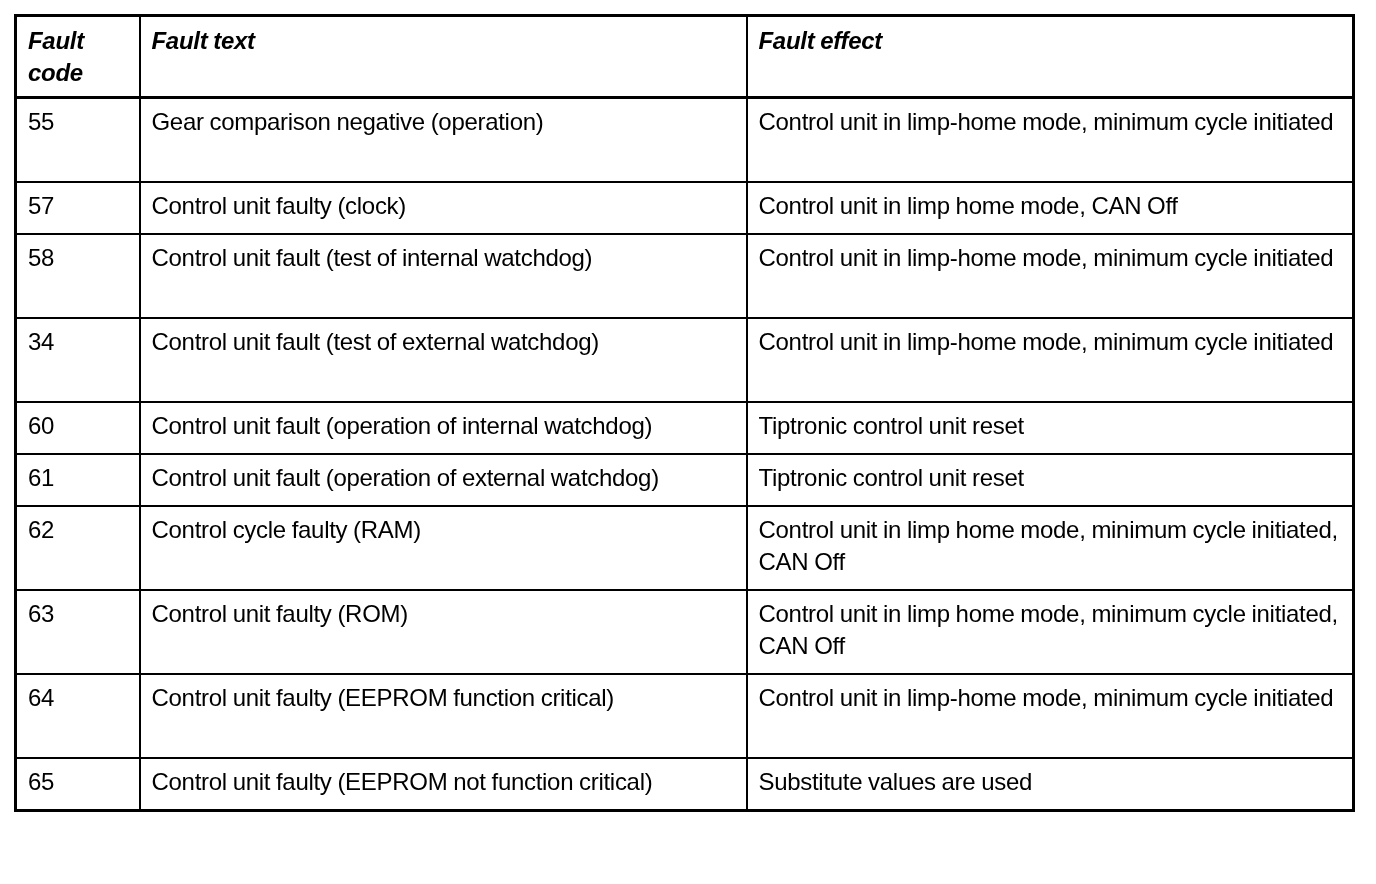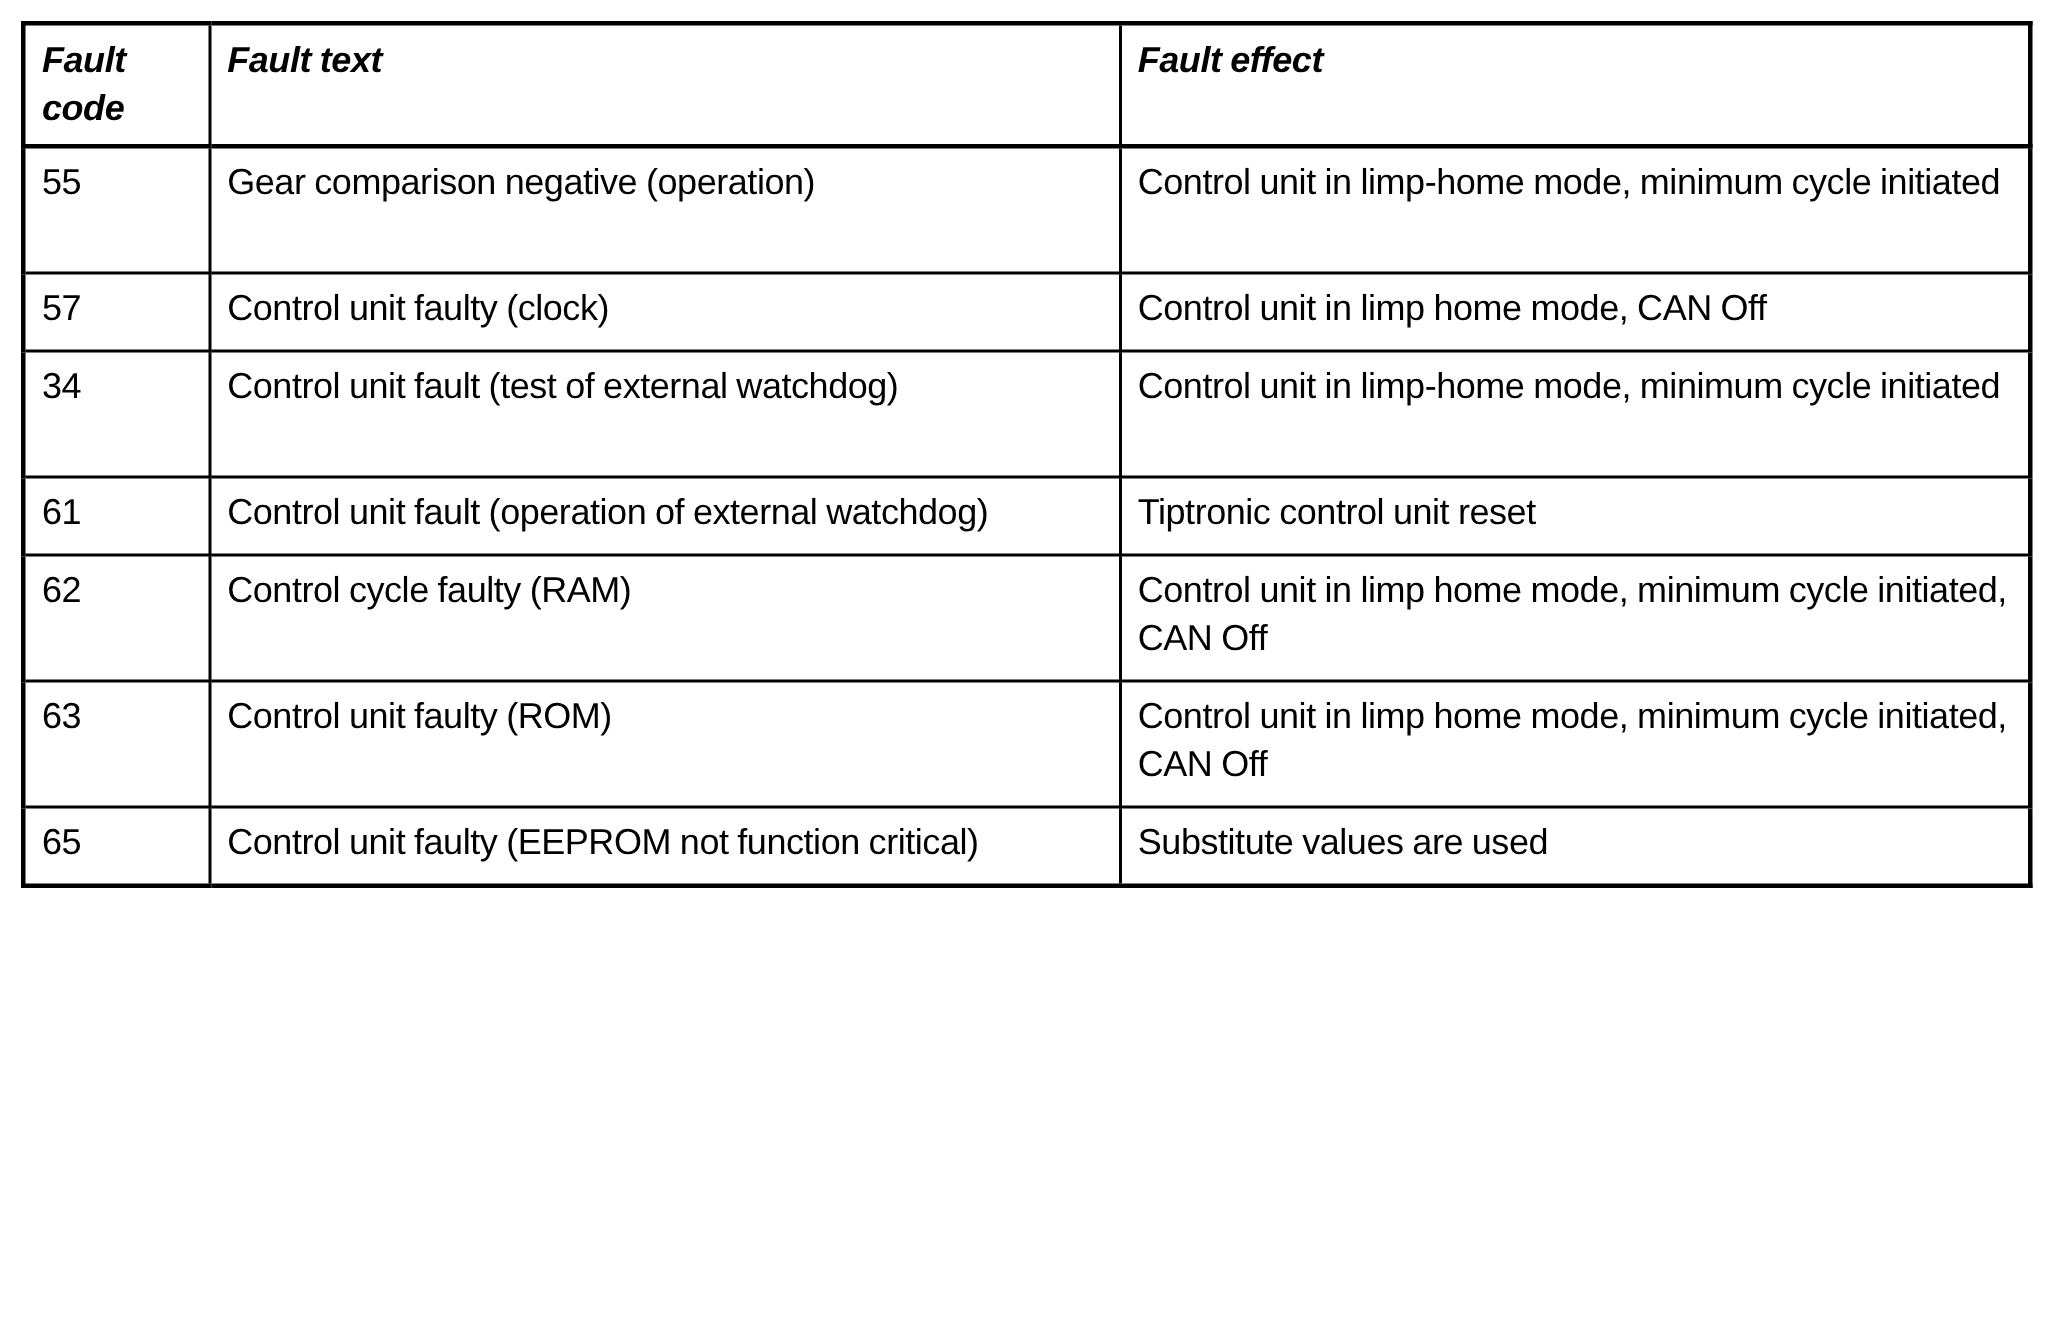--- a/index.html
+++ b/index.html
@@ -106,31 +106,53 @@
           </td>
           <td>
             <span class="cell-text">Control unit faulty (clock)</span>
           </td>
           <td>
             <span class="cell-text">Control unit in limp home mode, CAN Off</span>
           </td>
         </tr>
         <tr class="h-tall">
           <td>
+            <span class="cell-text">58</span>
+          </td>
+          <td>
+            <span class="cell-text">Control unit fault (test of internal watchdog)</span>
+          </td>
+          <td>
+            <span class="cell-text">Control unit in limp-home mode, minimum cycle initiated</span>
+          </td>
+        </tr>
+        <tr class="h-tall">
+          <td>
             <span class="cell-text">34</span>
           </td>
           <td>
             <span class="cell-text">Control unit fault (test of external watchdog)</span>
           </td>
           <td>
             <span class="cell-text">Control unit in limp-home mode, minimum cycle initiated</span>
           </td>
         </tr>
         <tr class="h-short">
           <td>
+            <span class="cell-text">60</span>
+          </td>
+          <td>
+            <span class="cell-text">Control unit fault (operation of internal watchdog)</span>
+          </td>
+          <td>
+            <span class="cell-text">Tiptronic control unit reset</span>
+          </td>
+        </tr>
+        <tr class="h-short">
+          <td>
             <span class="cell-text">61</span>
           </td>
           <td>
             <span class="cell-text">Control unit fault (operation of external watchdog)</span>
           </td>
           <td>
             <span class="cell-text">Tiptronic control unit reset</span>
           </td>
         </tr>
         <tr class="h-tall">
@@ -146,20 +168,31 @@
         </tr>
         <tr class="h-tall">
           <td>
             <span class="cell-text">63</span>
           </td>
           <td>
             <span class="cell-text">Control unit faulty (ROM)</span>
           </td>
           <td>
             <span class="cell-text">Control unit in limp home mode, minimum cycle initiated, CAN Off</span>
+          </td>
+        </tr>
+        <tr class="h-tall">
+          <td>
+            <span class="cell-text">64</span>
+          </td>
+          <td>
+            <span class="cell-text">Control unit faulty (EEPROM function critical)</span>
+          </td>
+          <td>
+            <span class="cell-text">Control unit in limp-home mode, minimum cycle initiated</span>
           </td>
         </tr>
         <tr class="h-short">
           <td>
             <span class="cell-text">65</span>
           </td>
           <td>
             <span class="cell-text">Control unit faulty (EEPROM not function critical)</span>
           </td>
           <td>

